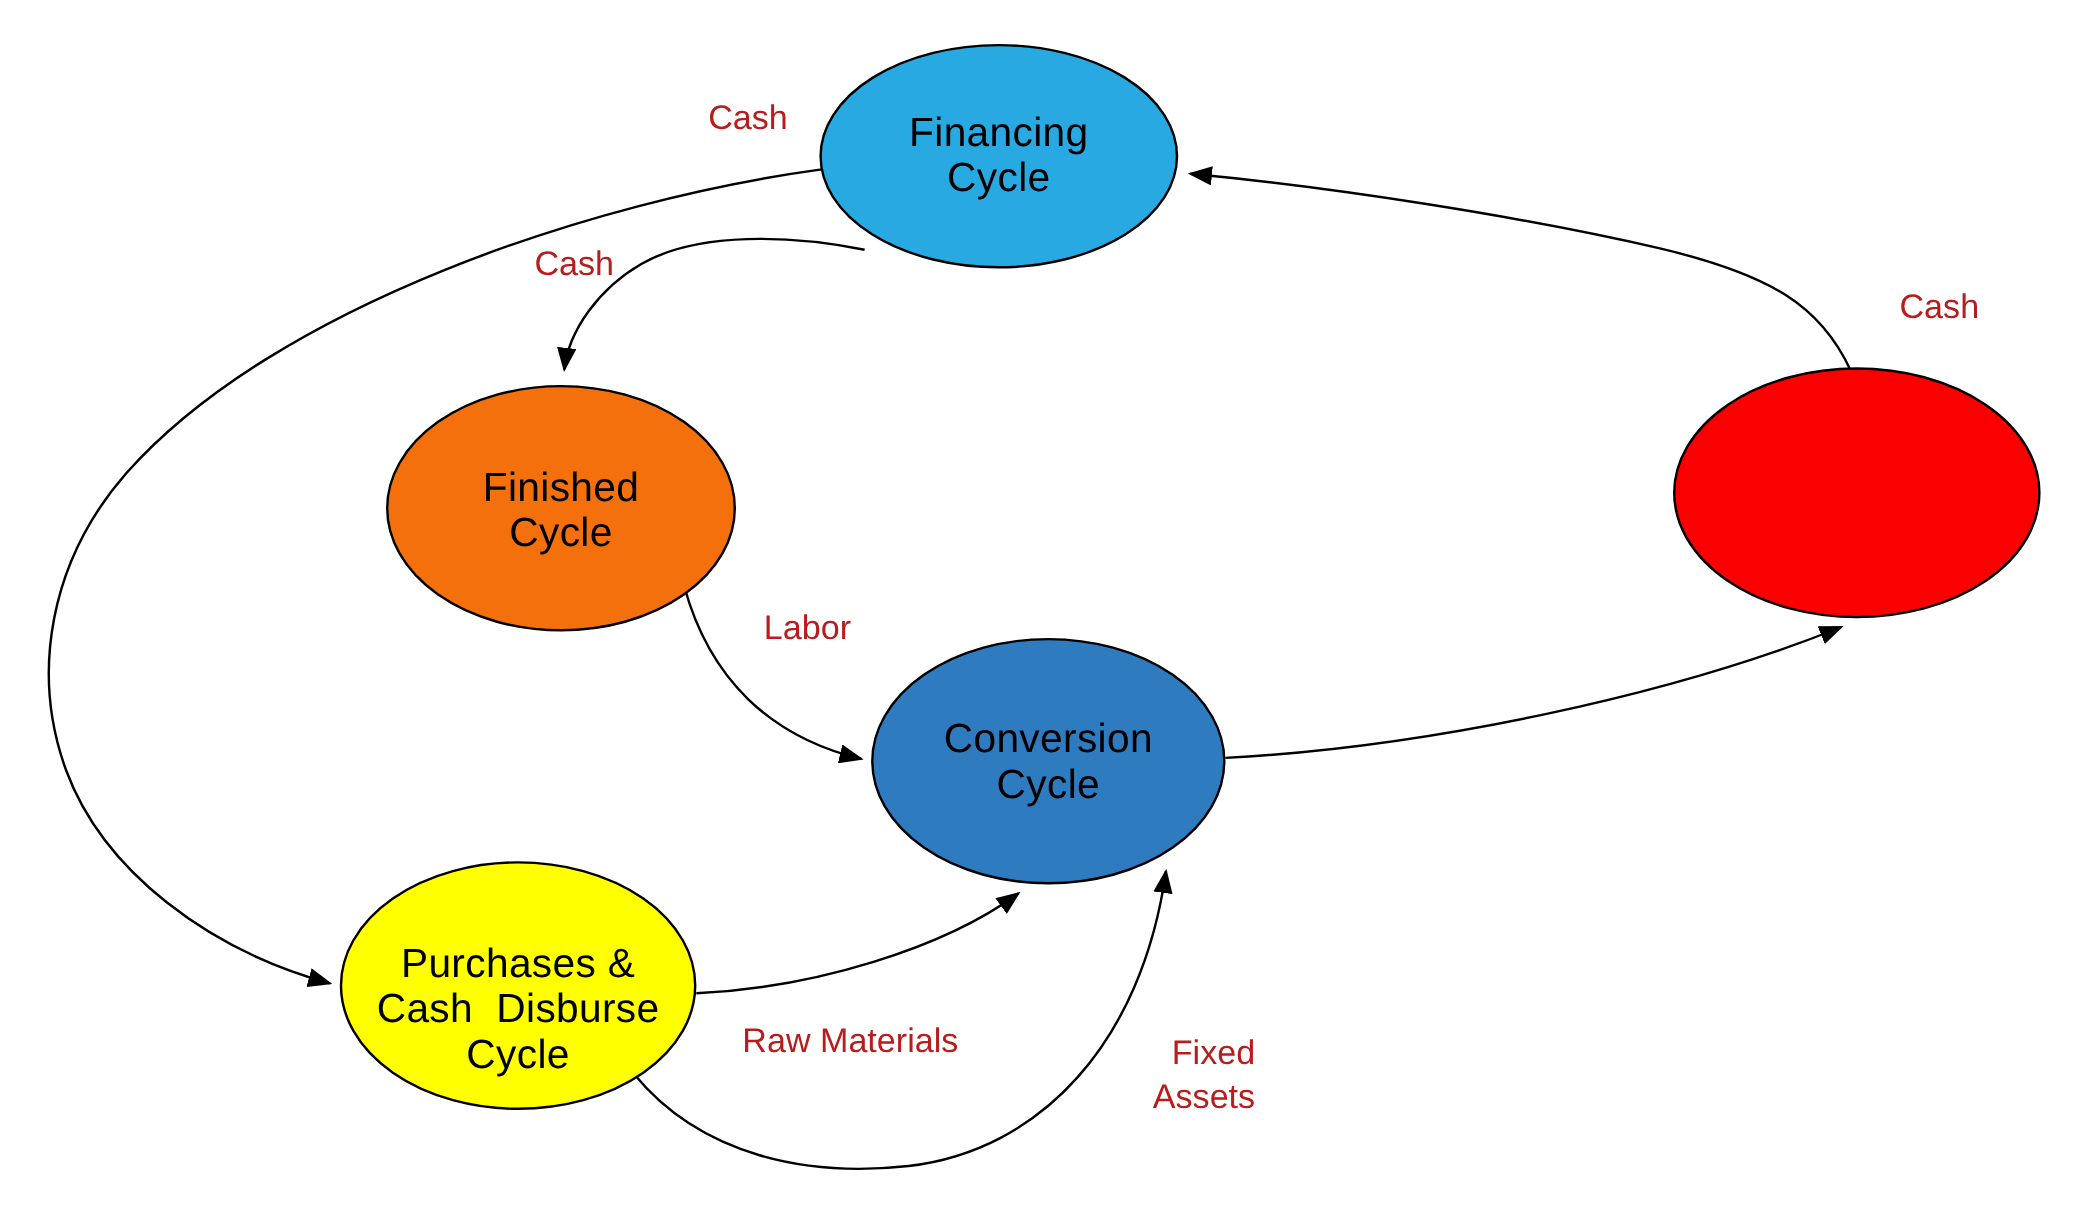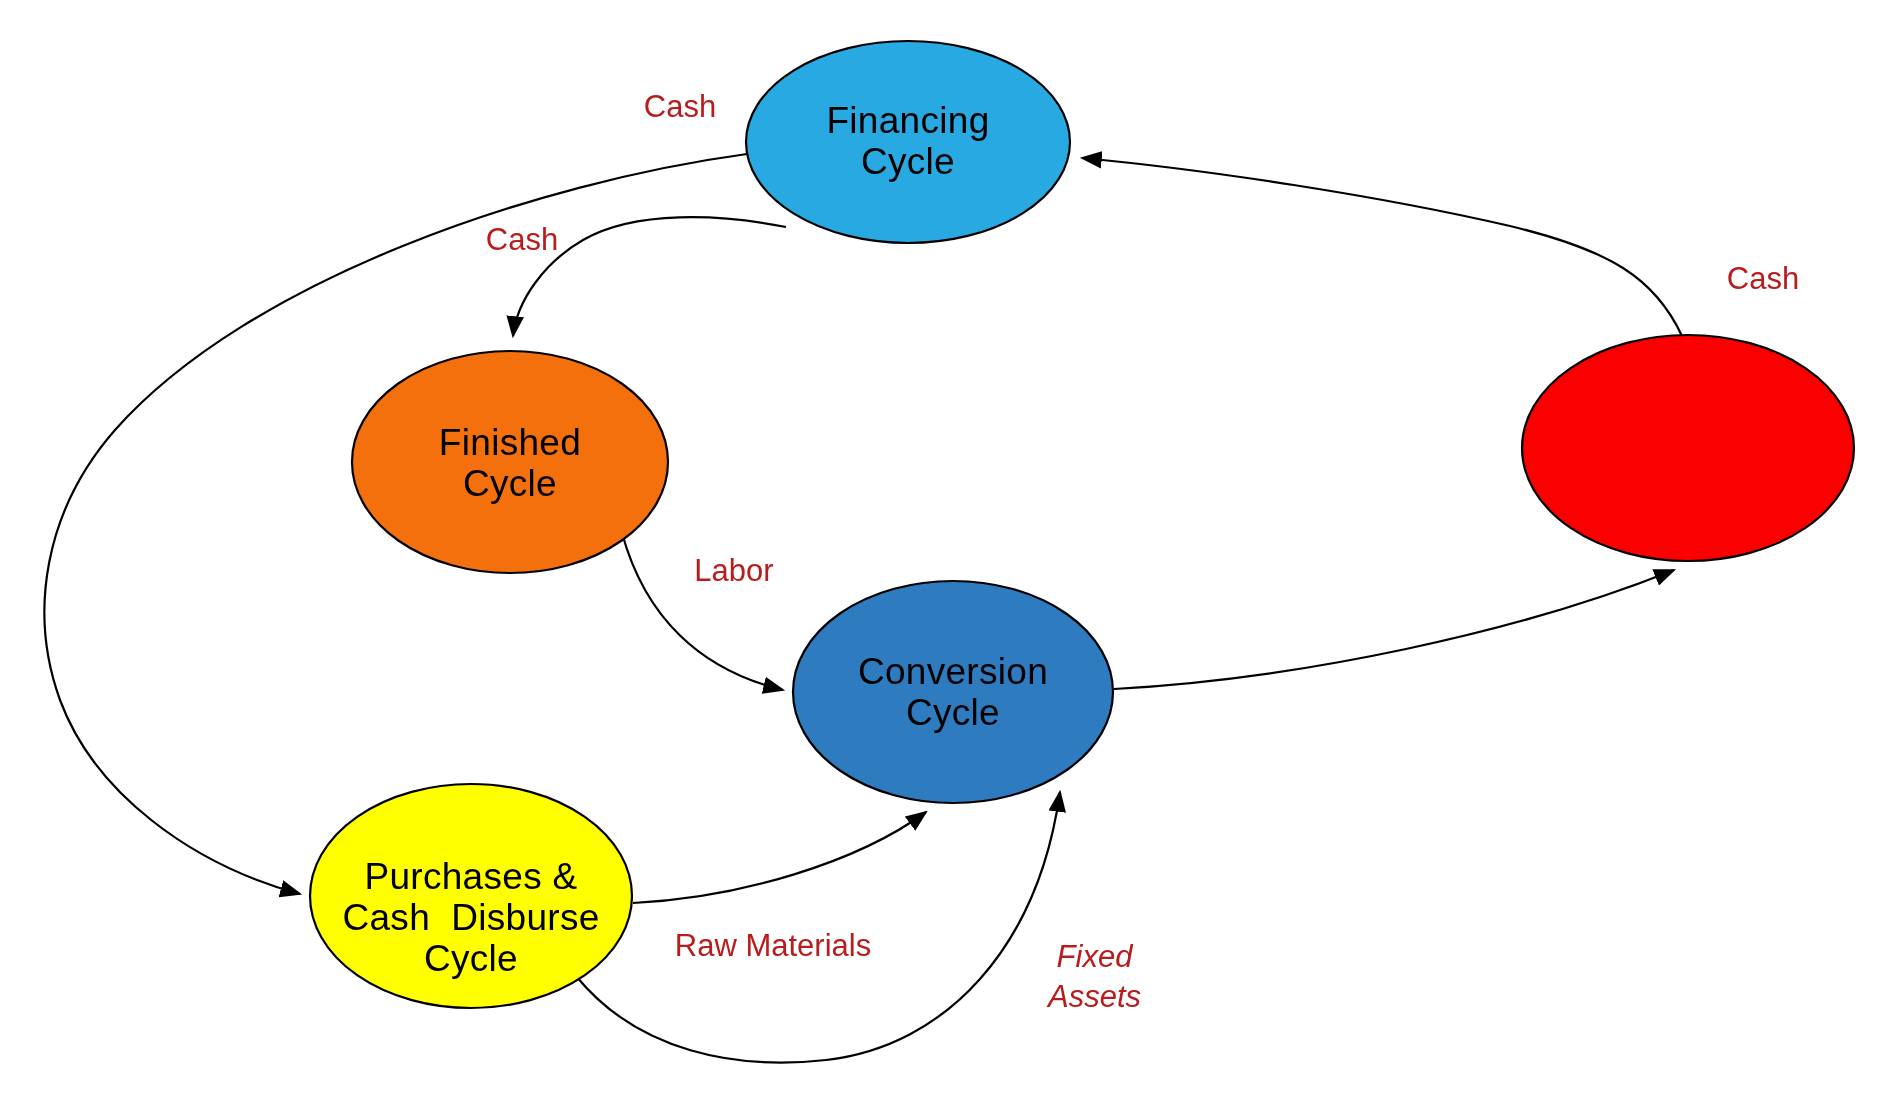--- a/index.html
+++ b/index.html
@@ -45,22 +45,21 @@
     position: absolute;
     transform: translate(-50%, -50%);
     text-align: center;
     white-space: pre;
     font-size: 31px;
     line-height: 40px;
     color: #b91c1c;
   }
   .edge-label.left-anchored {
     transform: translate(0, -50%);
-    text-align: center;
-    font-style: italic;
+    text-align: right;
   }
   
   #lbl-financing   { left: 908px;  top: 141px; }
   #lbl-payroll     { left: 510px;  top: 463px; }
   #lbl-conversion  { left: 953px;  top: 692px; }
   #lbl-sales       { left: 1688px; top: 450px; }
   #lbl-purchases   { left: 471px;  top: 917px; }
 
   #lbl-cash-topleft  { left: 680px;  top: 107px; }
   #lbl-cash-payroll  { left: 522px;  top: 240px; }

